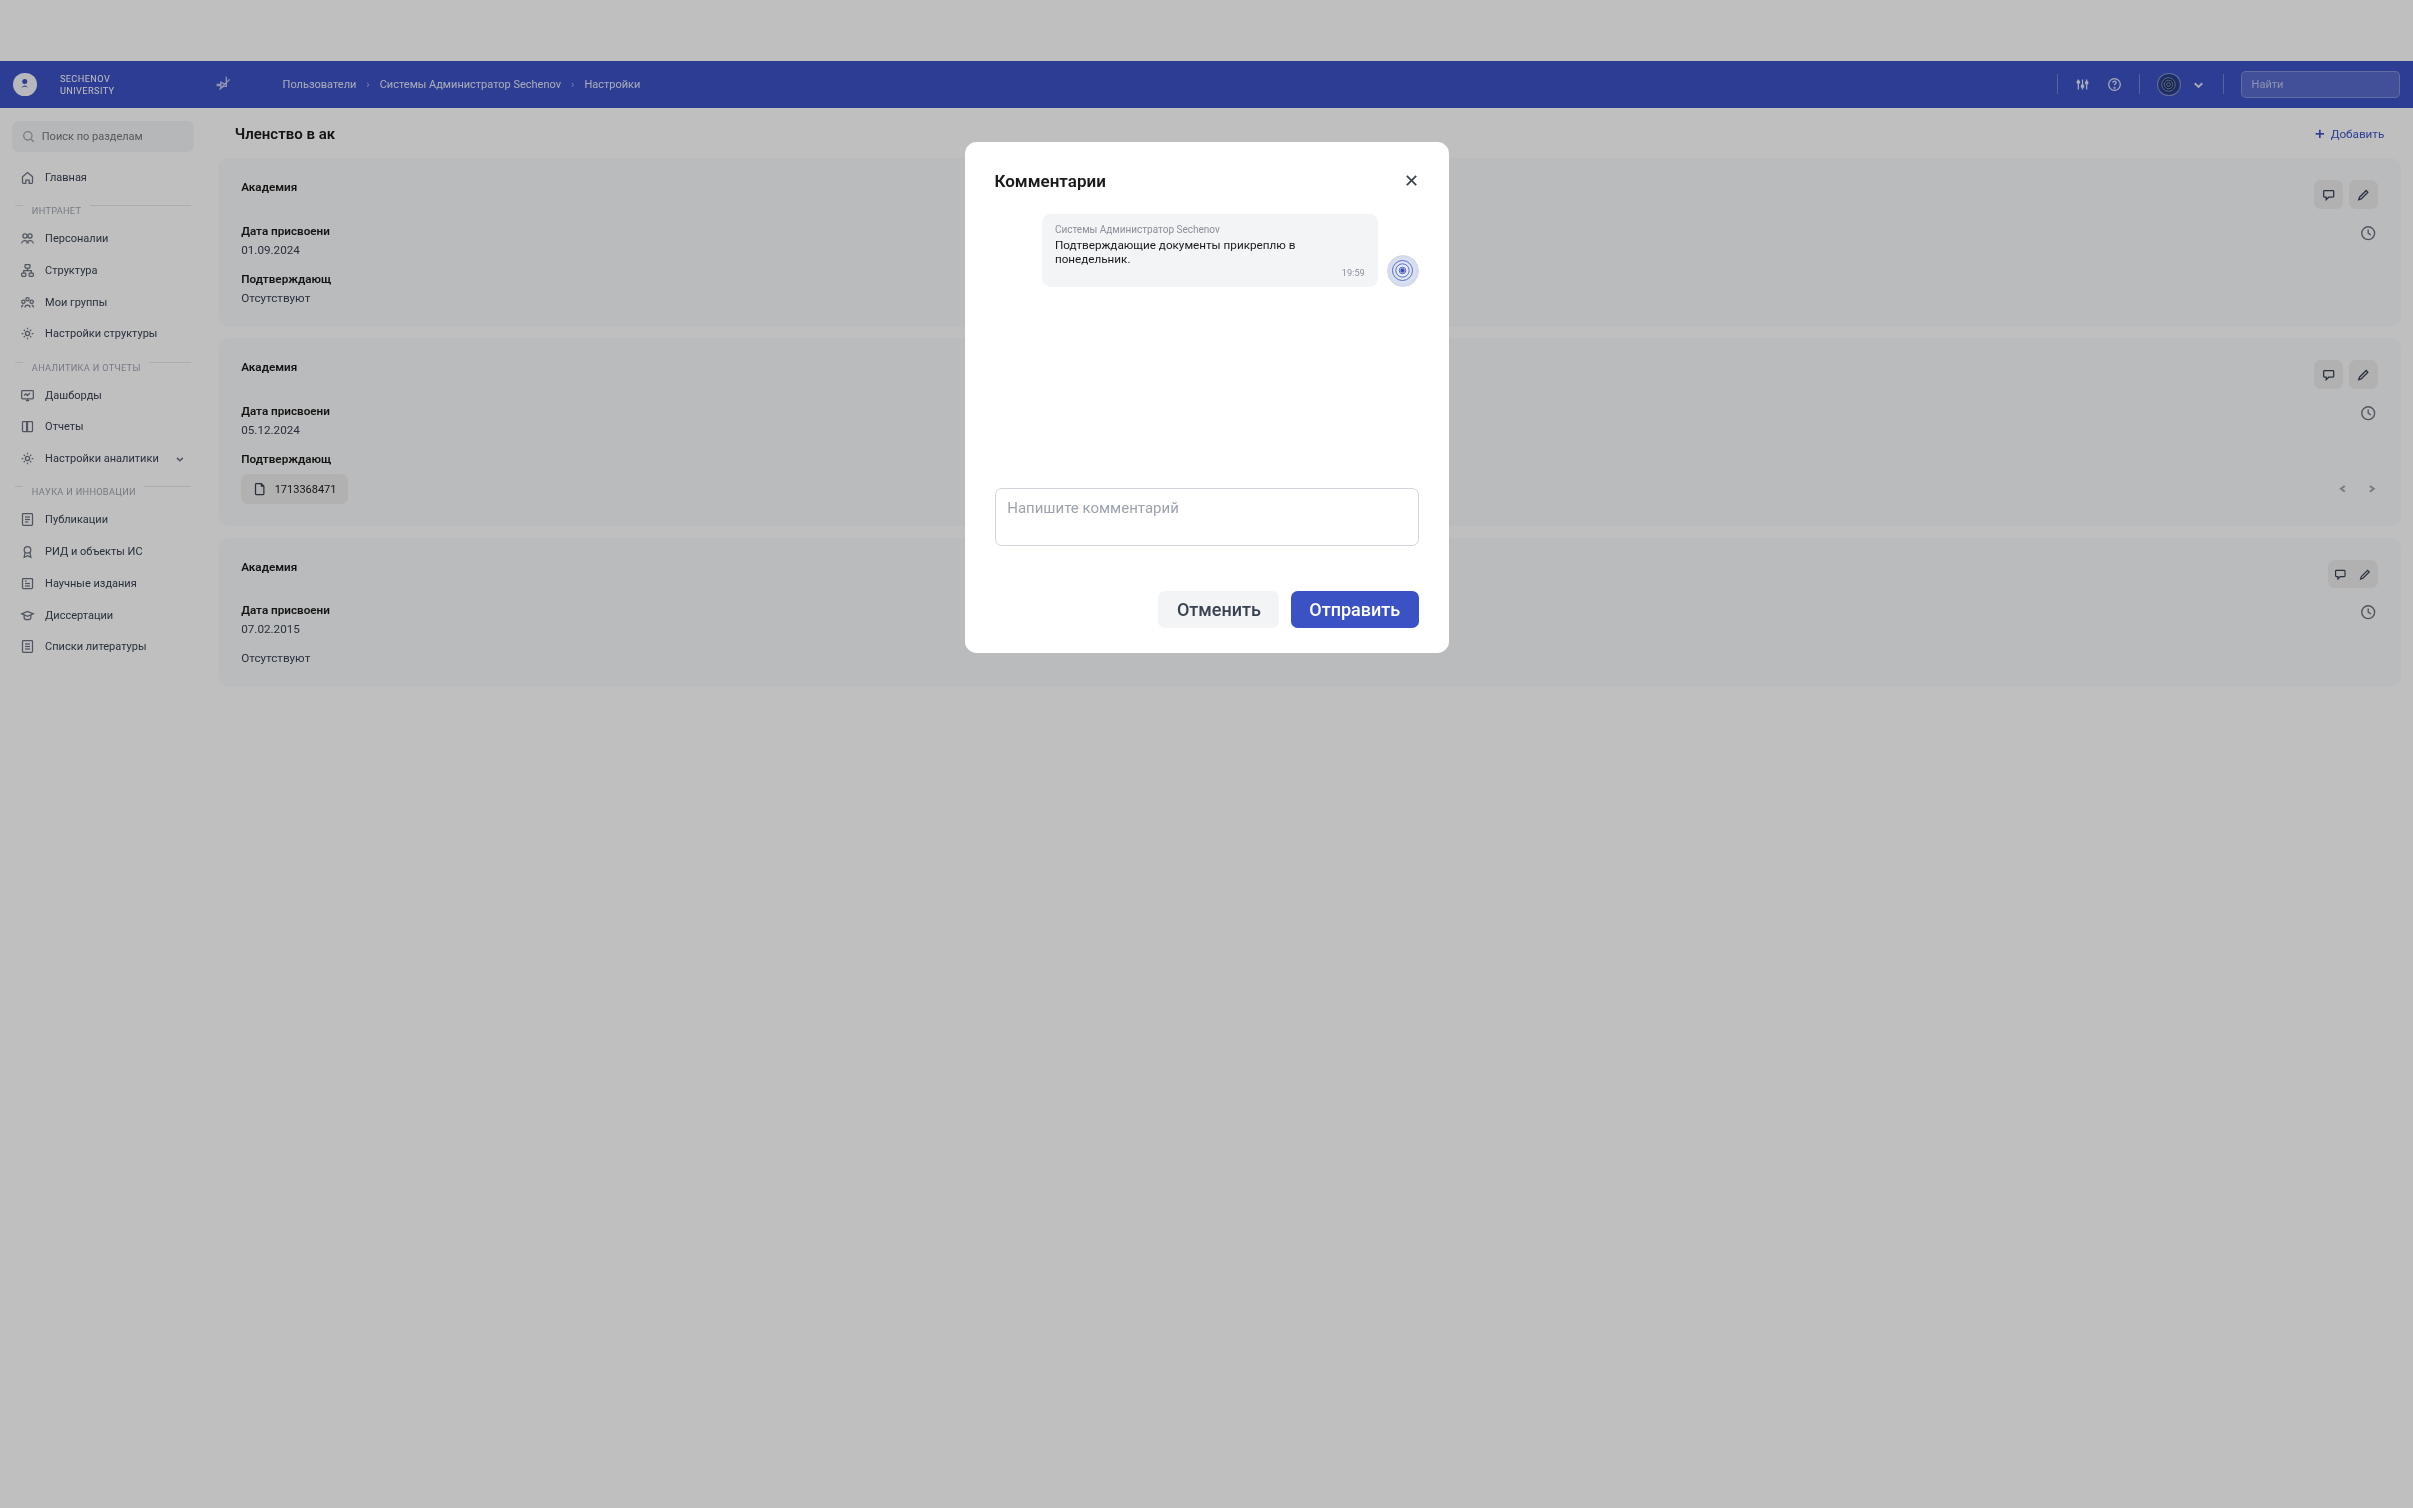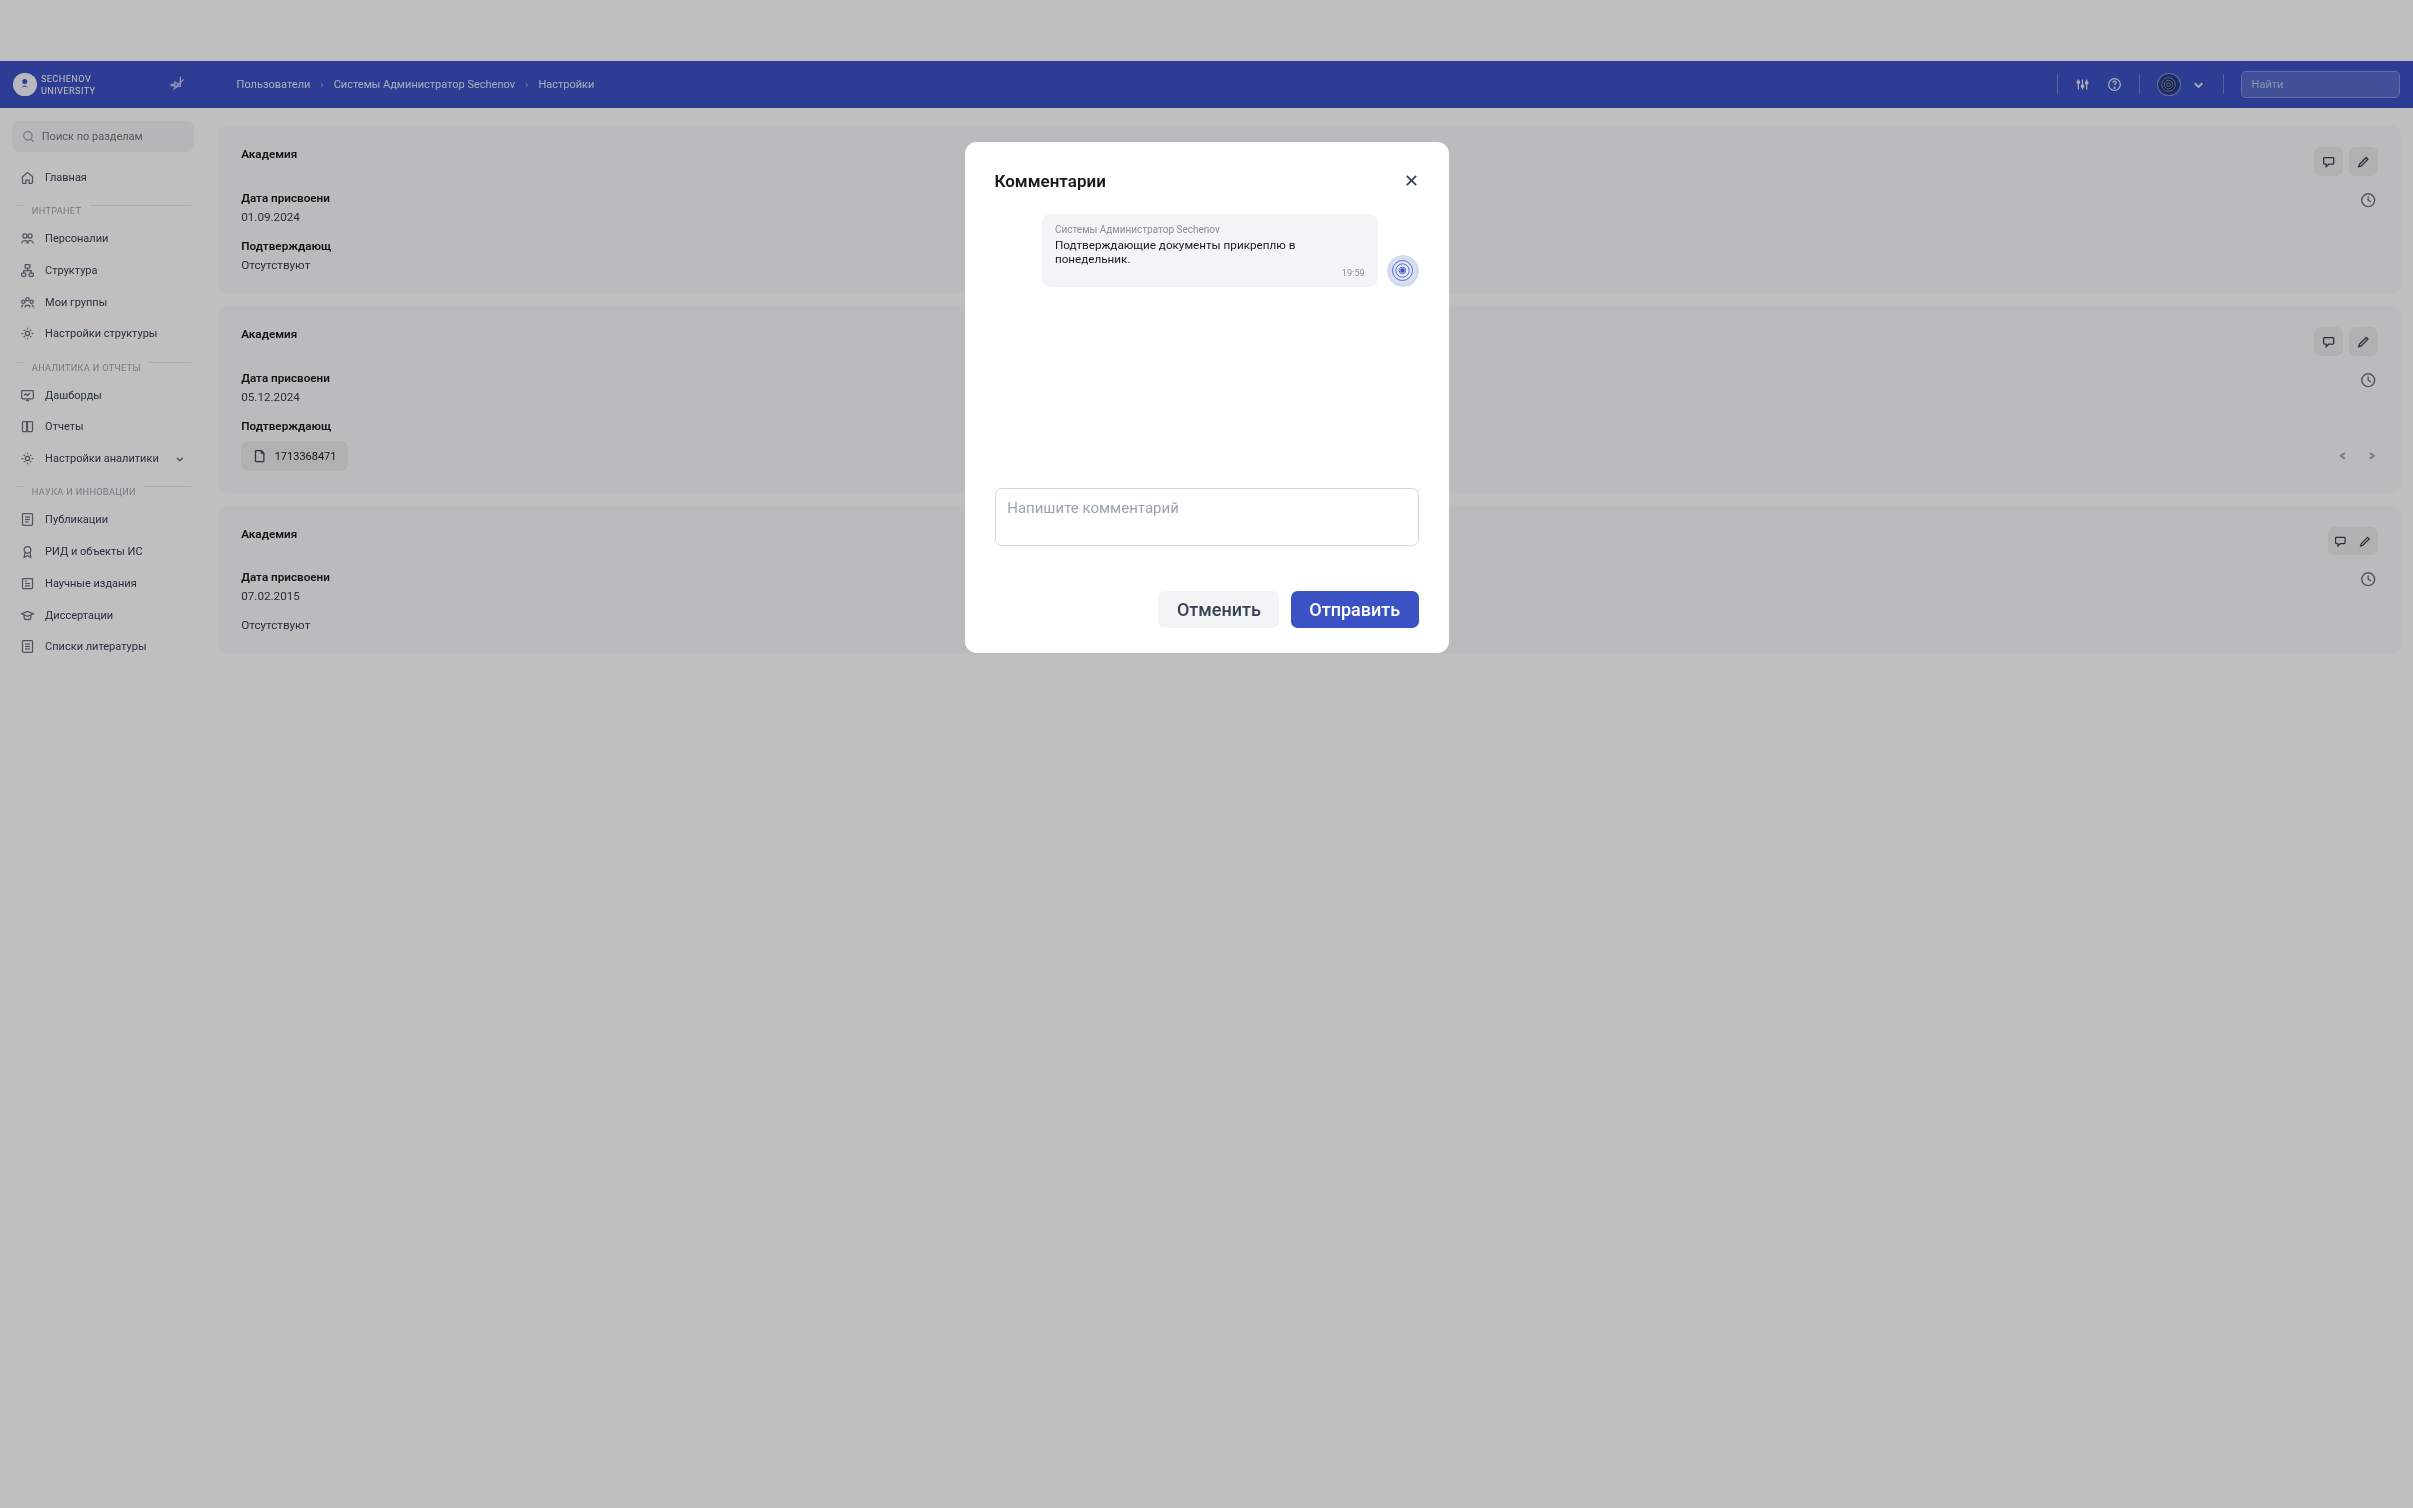--- a/index.html
+++ b/index.html
@@ -7,21 +7,21 @@
     
     .header {
       height: 47px;
       background: #3b52c4;
       display: flex;
       align-items: center;
       padding: 0 13.4px;
       color: #fff;
       margin-top: 61px;
     }
-    .logo { display: flex; align-items: center; gap: 4px; margin-right: 74px; }
+    .logo { display: flex; align-items: center; gap: 23px; margin-right: 101px; }
     .logo-icon { width: 23.5px; height: 23.5px; background: #fff; border-radius: 50%; opacity: 0.95; }
     .logo-text { font-size: 9.2px; line-height: 1.2; letter-spacing: 0.4px; }
     .pin-icon { width: 17px; height: 17px; opacity: 0.7; margin-right: 50px; cursor: pointer; }
     
     .breadcrumb { display: flex; align-items: center; gap: 10px; flex: 1; font-size: 11px; }
     .breadcrumb-item { color: rgba(255,255,255,0.85); cursor: pointer; }
     .breadcrumb-sep { color: rgba(255,255,255,0.5); }
     
     .header-right { display: flex; align-items: center; gap: 17px; }
     .header-divider { width: 0.8px; height: 20px; background: rgba(255,255,255,0.3); }
@@ -321,20 +321,30 @@
             <line x1="6" y1="6" x2="12" y2="6"></line>
             <line x1="6" y1="9" x2="12" y2="9"></line>
             <line x1="6" y1="12" x2="12" y2="12"></line>
           </svg>
         </div>
         <span>Списки литературы</span>
       </div>
   </div>
 
   <div class="main">
+    <div class="section-header">
+      <div class="section-title">Членство в ак</div>
+      <div class="add-btn">
+        <svg viewBox="0 0 14 14" width="11.7" height="11.7" fill="none" stroke="#3b52c4" stroke-width="2">
+            <line x1="7" y1="2" x2="7" y2="12"></line>
+            <line x1="2" y1="7" x2="12" y2="7"></line>
+          </svg>
+        <span>Добавить</span>
+      </div>
+    </div>
 
     <div class="card">
       <div class="card-title-row">
         <div class="card-label">Академия</div>
         <div class="card-actions">
           <div class="icon-btn">
               <svg viewBox="0 0 16 16" width="13.4" height="13.4" fill="none" stroke="#374151" stroke-width="1.5">
                 <path d="M3 3h10a1 1 0 011 1v6a1 1 0 01-1 1H8l-3 3v-3H3a1 1 0 01-1-1V4a1 1 0 011-1z"></path>
               </svg>
             </div>

